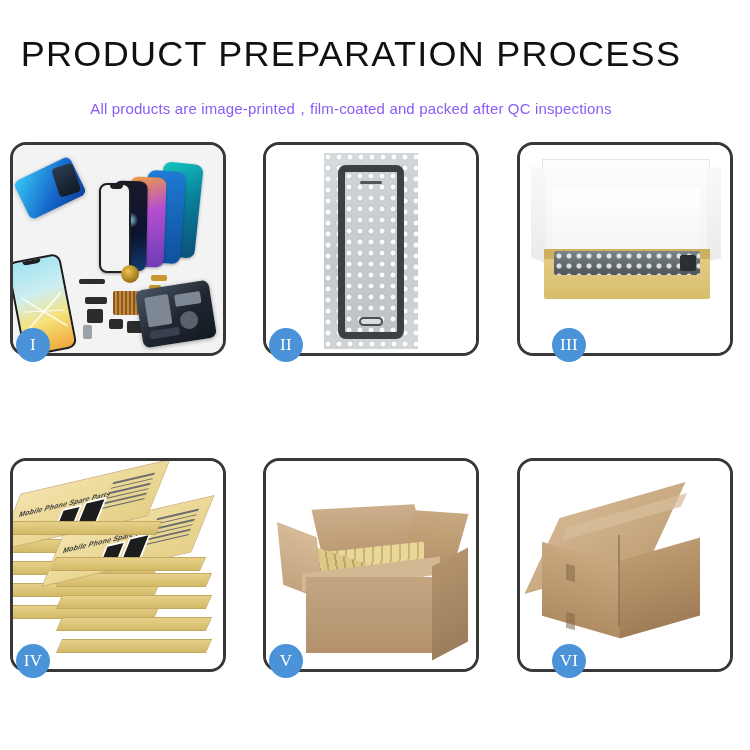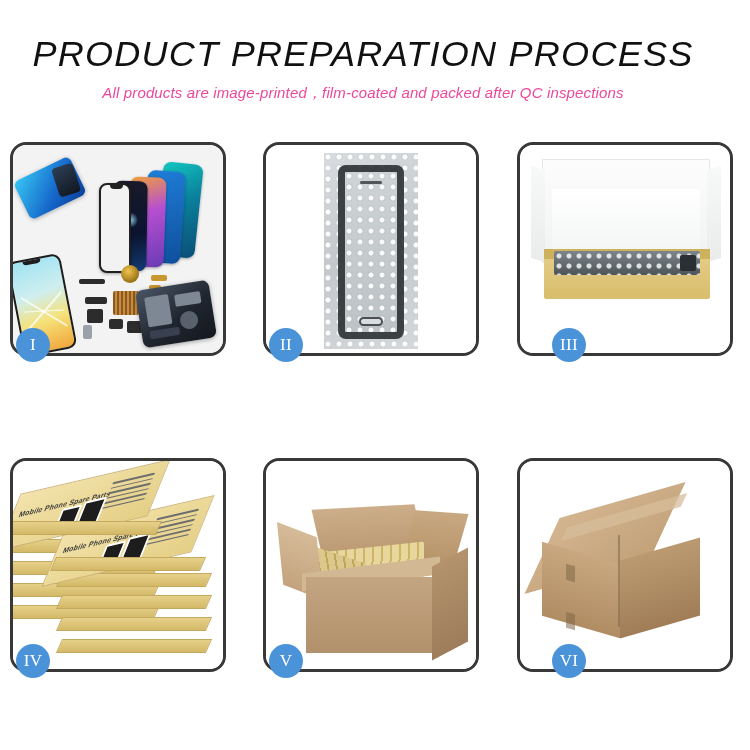--- a/index.html
+++ b/index.html
@@ -10,41 +10,41 @@
   body {
     width: 750px;
     height: 750px;
     position: relative;
     overflow: hidden;
     font-family: "Liberation Sans", sans-serif;
     -webkit-font-smoothing: antialiased;
   }
 
   
-  .header { position: absolute; left: 16px; top: 0; width: 694px; font-style: italic; }
+  .header { position: absolute; left: 4px; top: 0; width: 694px; }
   .page-title {
     text-align: center;
     font-family: "Liberation Sans", sans-serif;
     font-size: 35px;
     font-weight: 400;
     letter-spacing: 1.2px;
     color: #111111;
     margin: 0;
     padding-top: 36px;
     line-height: 1.05;
     transform: scaleX(1.03);
   }
   .page-subtitle {
     text-align: center;
     font-family: "Liberation Sans", sans-serif;
     font-size: 15px;
     font-weight: 400;
     letter-spacing: 0.15px;
-    color: #ec4899;
-    margin: 0;
+    color: #8b5cf6;
+    margin: 16px;
     padding-top: 11px;
   }
 
   
   .grid {
     position: absolute;
     left: 10px;
     top: 142px;
     width: 730px;
   }

